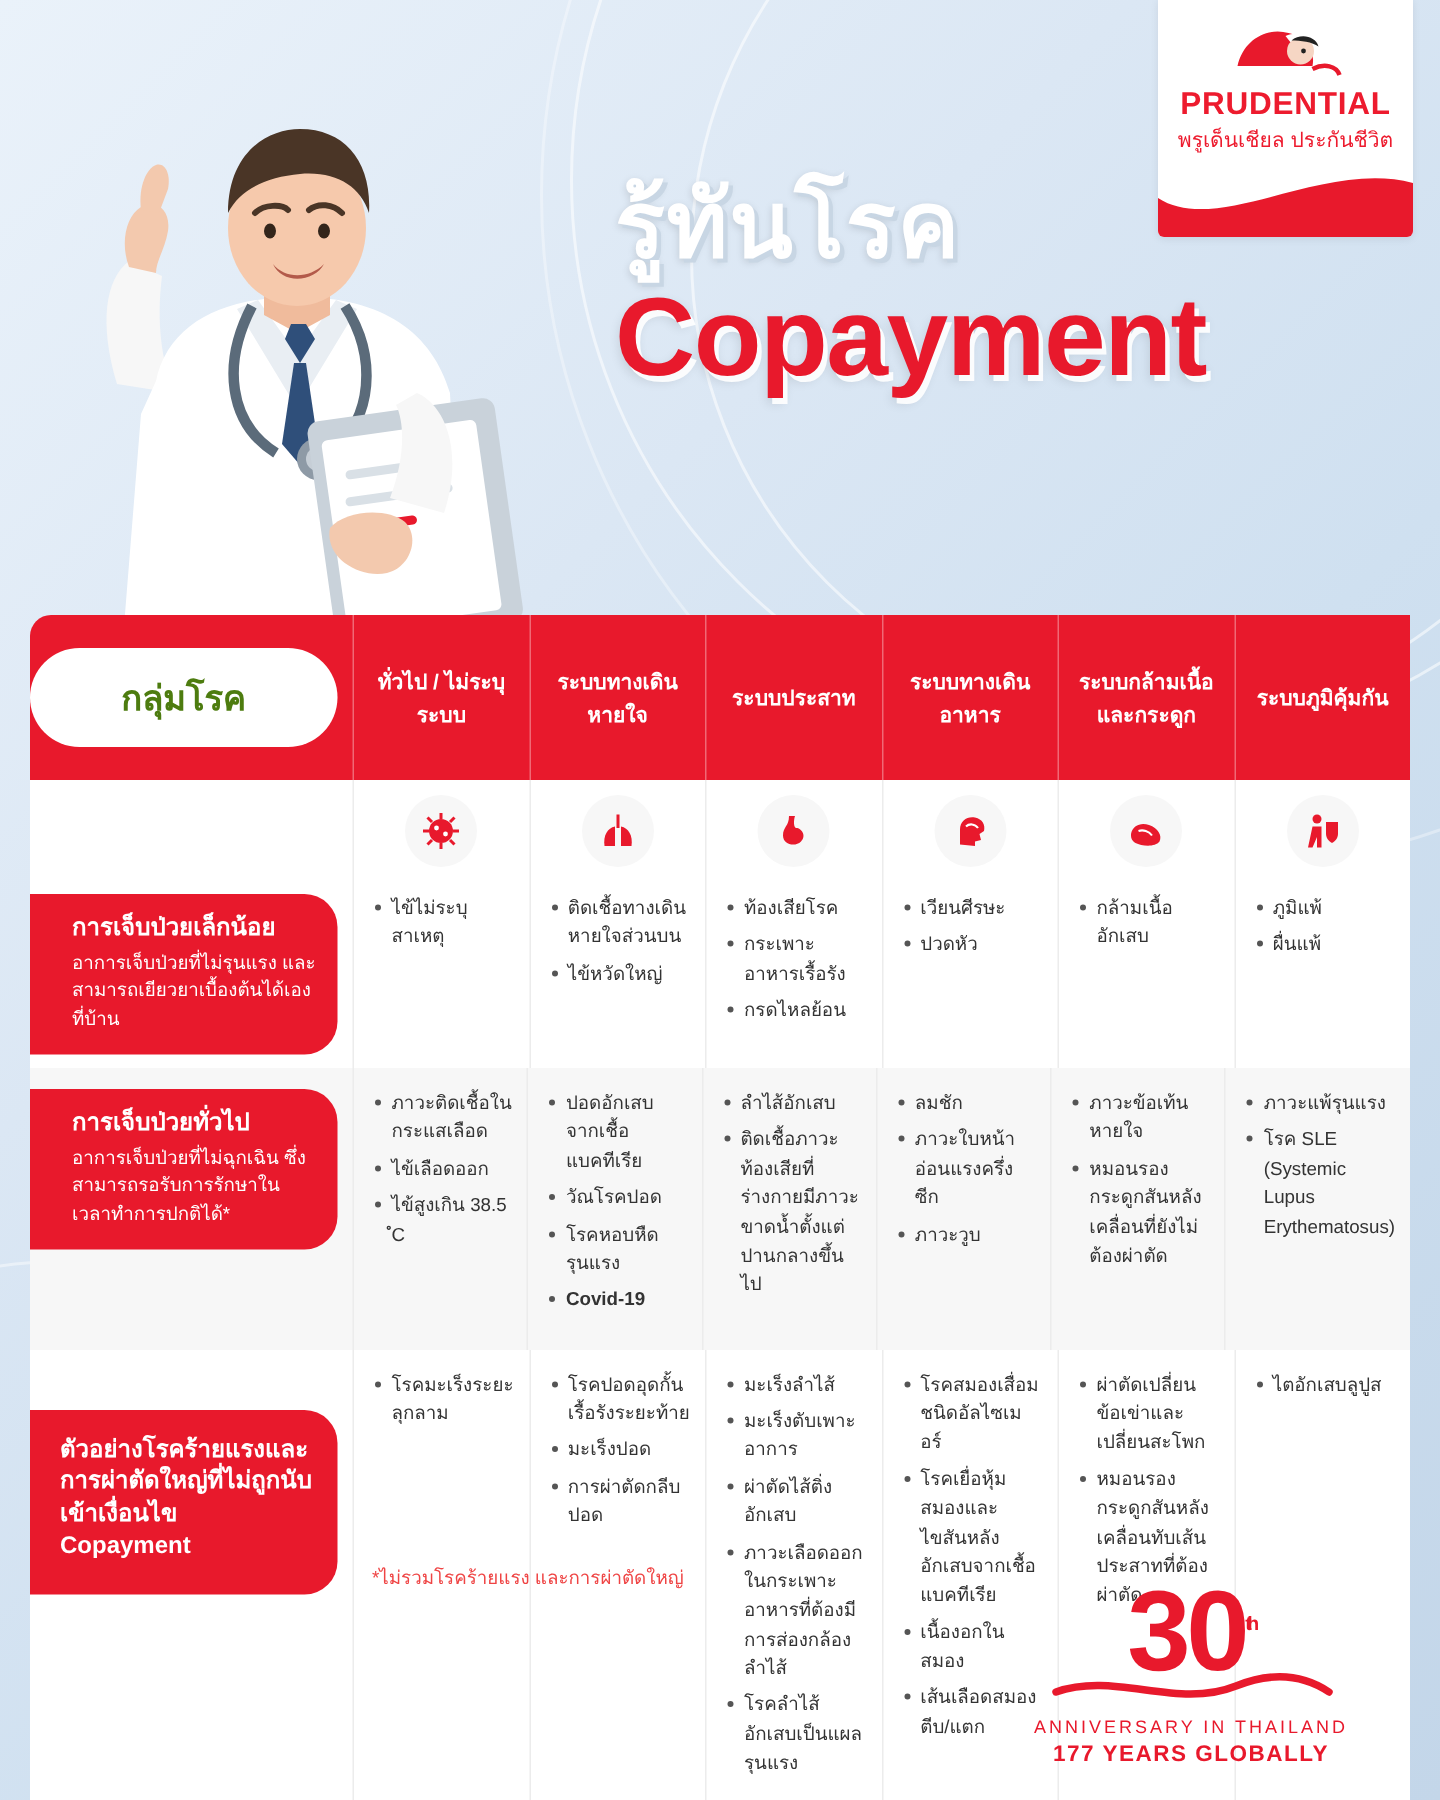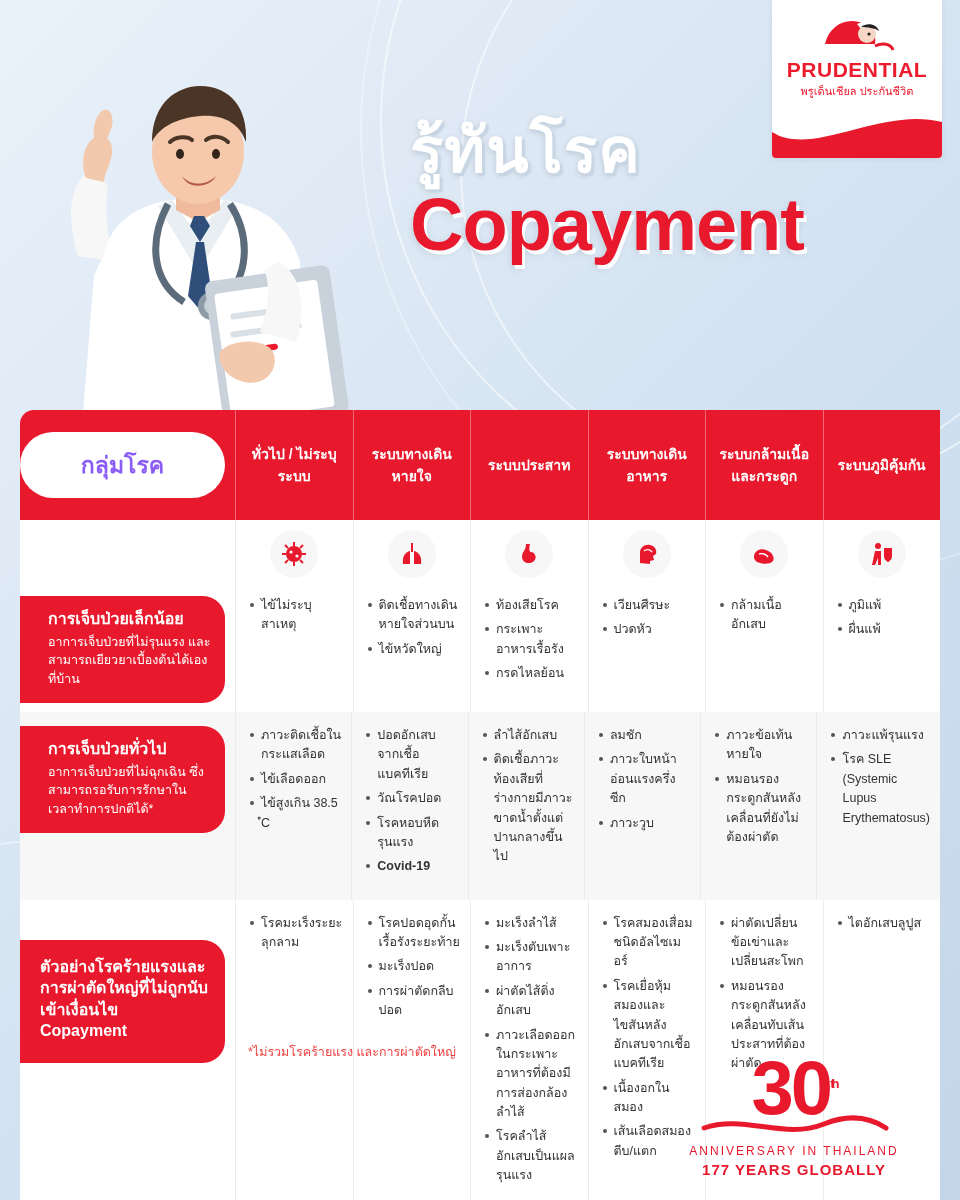--- a/index.html
+++ b/index.html
@@ -26,21 +26,21 @@
   .logo-face {
     position:absolute; left:50%; top:14px; transform:translateX(-50%);
     width:76px; height:42px;
   }
   .logo-name {
     position:absolute; top:58px; left:0; width:100%; text-align:center;
     color:#ed1b2e; font-weight:bold; font-size:21px; letter-spacing:.5px;
   }
   .logo-sub {
     position:absolute; top:82px; left:0; width:100%; text-align:center;
-    color:#ed1b2e; font-size:11px;
+    color:#ed1b2e; font-size:14px;
   }
   .logo-wave { position:absolute; left:0; bottom:0; width:100%; height:62px; }
 
   
   .doctor { position:absolute; left:8px; top:66px; width:400px; height:360px; }
 
   
   .title-wrap { position:absolute; left:410px; top:120px; width:520px; }
   .title-th {
     font-size:62px; color:#fff; font-weight:bold; line-height:1;
@@ -56,21 +56,21 @@
   
   .table { position:absolute; left:20px; top:410px; width:920px; }
   .header-row { display:flex; background:#e8192c; border-radius:14px 0 0 0; position:relative; }
   .hdr-first {
     width:215px; min-height:110px; display:flex; align-items:center; justify-content:center;
     position:relative;
   }
   .hdr-pill {
     position:absolute; left:0; top:22px; width:205px; height:66px; background:#fff;
     border-radius:33px; display:flex; align-items:center; justify-content:center;
-    color:#8b5cf6; font-size:23px; font-weight:bold;
+    color:#4d7c0f; font-size:23px; font-weight:bold;
   }
   .hdr-col {
     flex:1; min-height:110px; color:#fff; font-size:14px; font-weight:bold;
     display:flex; align-items:center; justify-content:center; text-align:center;
     padding:6px 4px; border-left:1px solid rgba(255,255,255,.35);
   }
 
   .icon-row { display:flex; background:#fff; }
   .icon-first { width:215px; }
   .icon-cell {

